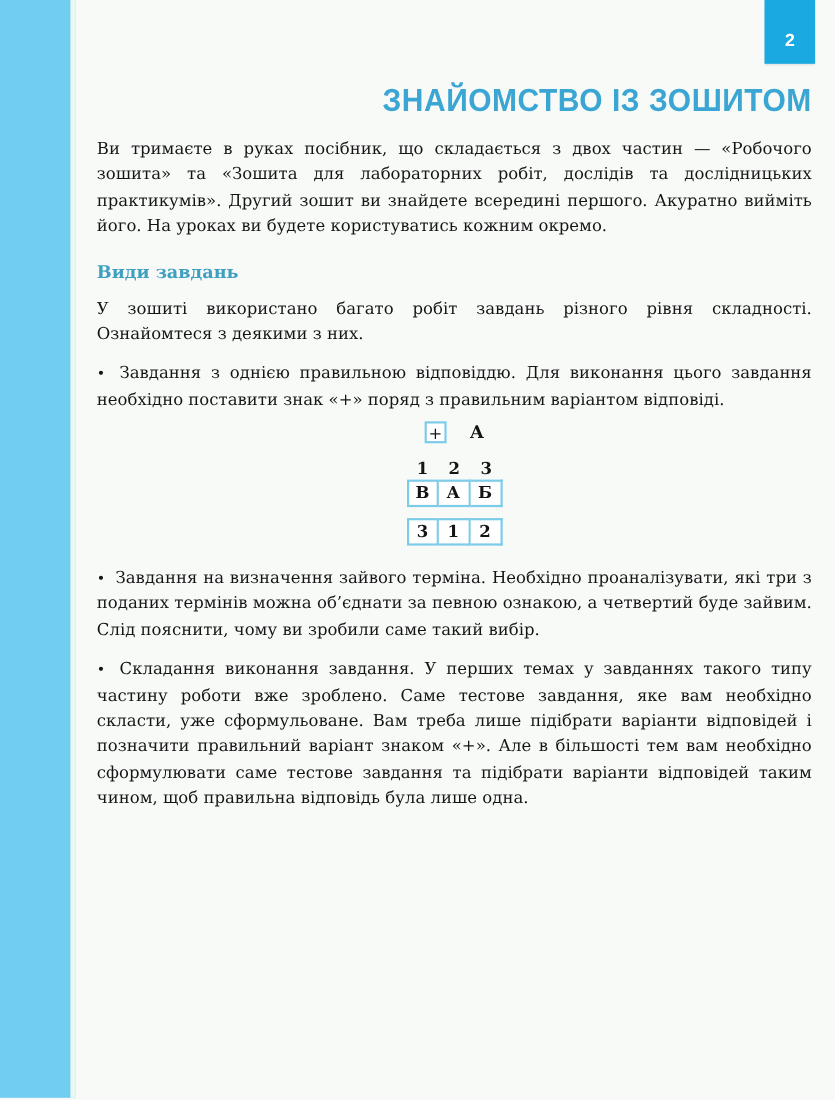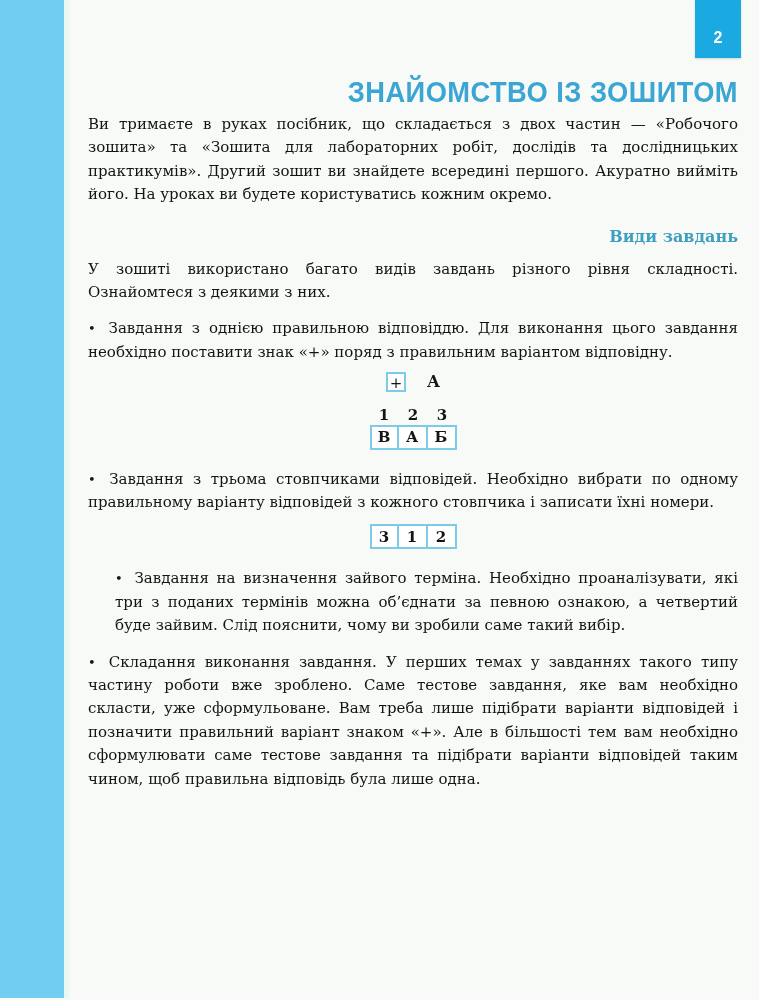--- a/index.html
+++ b/index.html
@@ -43,39 +43,38 @@
     transform-origin: right center;
     letter-spacing: 0.5px;
     white-space: nowrap;
   }
   .para {
     font-size: 15px;
     line-height: 1.56;
     text-align: justify;
     margin: 12px 0 0 0;
   }
-  .intro-para { margin-top: 4px; }
+  .intro-para { margin-top: 15px; }
   .how-heading {
     display: inline-block;
     background: #DCF0F8;
     color: #2E9DC5;
     font-family: "Liberation Sans", sans-serif;
     font-weight: 700;
     font-size: 21px;
     padding: 3px 10px 5px 3px;
     margin-top: 17px;
     transform: scaleX(0.97);
     transform-origin: left center;
   }
   .types-heading {
     color: #3E9FC1;
     font-weight: 700;
     font-size: 16px;
     margin: 20px 0 4px 0;
-    text-align: right;
   }
   .item { margin-top: 13px; }
   .item .bullet { font-size: 13px; padding-right: 4px; }
   .item .lead { }
   .example { text-align: center; margin: 7px 0 2px 0; }
   .cellbox {
     display: inline-block;
     width: 20px; height: 20px; line-height: 19px;
     border: 2px solid #7CCBE8;
     background: #FFFFFF;
@@ -116,26 +115,26 @@
 
 <div class="content">
 
   <div class="doc-title">ЗНАЙОМСТВО ІЗ ЗОШИТОМ</div>
 
   <p class="para intro-para">Ви тримаєте в руках посібник, що складається з двох частин — «Робочого зошита» та «Зошита для лабораторних робіт, дослідів та дослідницьких практикумів». Другий зошит ви знайдете всередині першого. Акуратно вийміть його. На уроках ви будете користуватись кожним окремо.</p>
 
 
   <div>
     <div class="types-heading">Види завдань</div>
-    <p class="para">У зошиті використано багато видів завдань різного рівня складності. Ознайомтеся з деякими з них.</p>
+    <p class="para">У зошиті використано багато робіт завдань різного рівня складності. Ознайомтеся з деякими з них.</p>
 
     <p class="para item">
       <span class="bullet">•</span>
       <span class="lead">Завдання з однією правильною відповіддю.</span>
-      <span>Для виконання цього завдання необхідно поставити знак «+» поряд з правильним варіантом відповідну.</span>
+      <span>Для виконання цього завдання необхідно поставити знак «+» поряд з правильним варіантом відповіді.</span>
     </p>
 
     <div class="example">
       <span class="cellbox">+</span>
       <span class="answer-letter">А</span>
     </div>
 
 
     <div class="example" style="margin-top:14px;">
       <div class="mini-table">
@@ -145,37 +144,32 @@
           <span class="hdr">3</span>
         </div>
         <div class="cell-row">
           <span class="cell">В</span>
           <span class="cell">А</span>
           <span class="cell">Б</span>
         </div>
       </div>
     </div>
 
-    <p class="para item" style="margin-top:18px;">
-      <span class="bullet">•</span>
-      <span class="lead">Завдання з трьома стовпчиками відповідей.</span>
-      <span>Необхідно вибрати по одному правильному варіанту відповідей з кожного стовпчика і записати їхні  номери.</span>
-    </p>
 
     <div class="example" style="margin-top:10px;">
       <div class="mini-table">
         <div class="cell-row">
           <span class="cell">3</span>
           <span class="cell">1</span>
           <span class="cell">2</span>
         </div>
       </div>
     </div>
 
-    <p class="para item" style="margin-top:18px;margin-left:27px;">
+    <p class="para item" style="margin-top:18px;">
       <span class="bullet">•</span>
       <span class="lead">Завдання на визначення зайвого терміна.</span>
       <span>Необхідно проаналізувати, які три з поданих термінів можна об’єднати за певною ознакою, а четвертий буде зайвим. Слід пояснити, чому ви зробили саме такий вибір.</span>
     </p>
 
     <p class="para item">
       <span class="bullet">•</span>
       <span class="lead">Складання виконання завдання.</span>
       <span>У перших темах у завданнях такого типу частину роботи вже зроблено. Саме тестове завдання, яке вам необхідно скласти, уже сформульоване. Вам треба лише підібрати варіанти відповідей і позначити правильний варіант знаком «+». Але в більшості тем вам необхідно сформулювати саме тестове завдання та підібрати варіанти відповідей таким чином, щоб правильна відповідь була лише одна.</span>
     </p>

